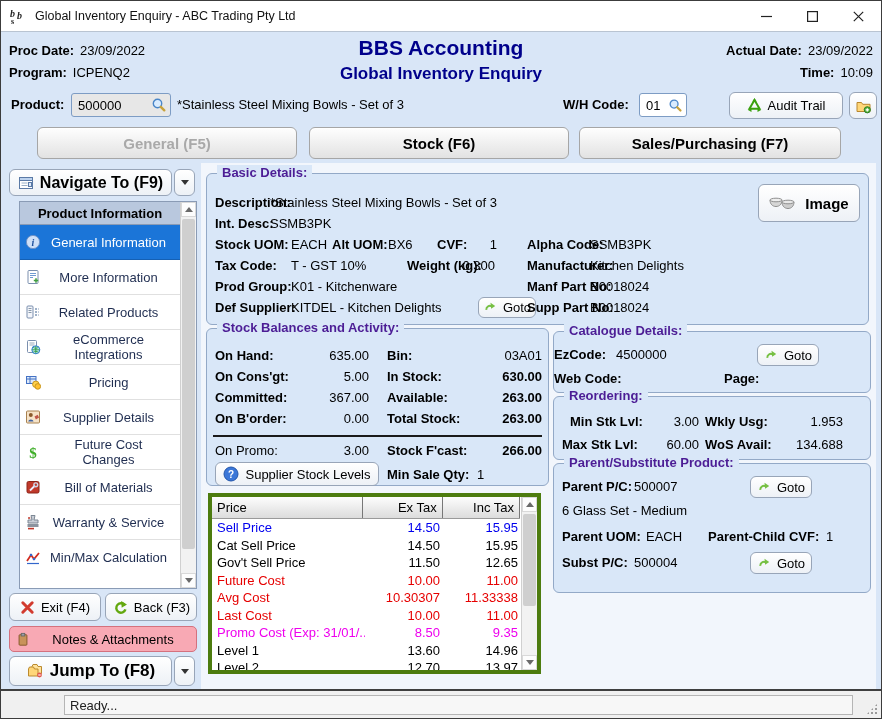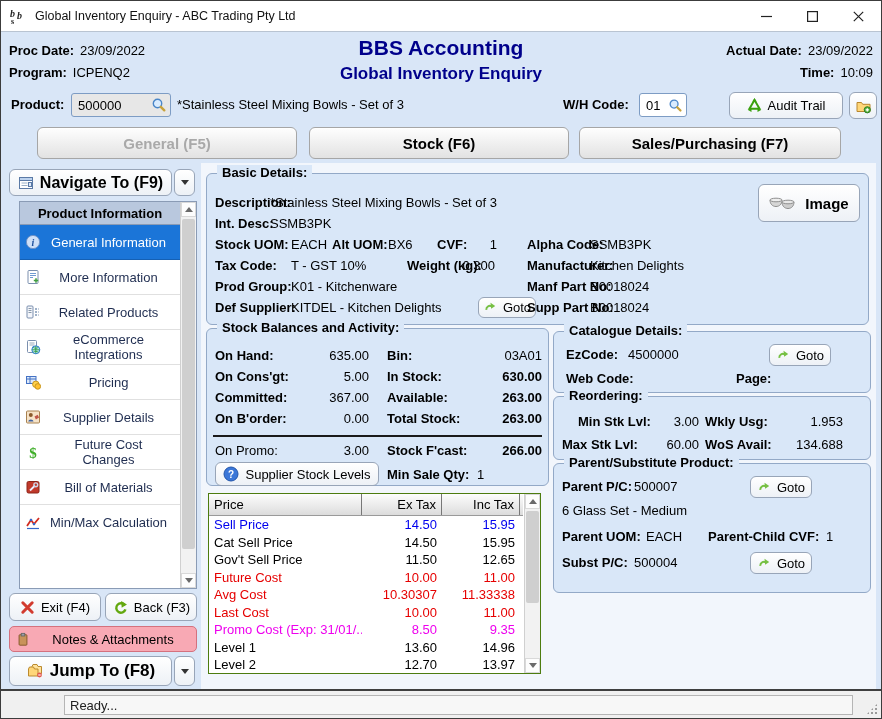--- a/index.html
+++ b/index.html
@@ -59,30 +59,30 @@
   .sb-up { top:0; } .sb-down { bottom:0; }
   .tri-up-s { width:0; height:0; border-left:4px solid transparent; border-right:4px solid transparent; border-bottom:5px solid #6a6a6a; }
   .tri-down-s { width:0; height:0; border-left:4px solid transparent; border-right:4px solid transparent; border-top:5px solid #6a6a6a; }
   .sb-thumb { position:absolute; left:1px; right:1px; background:#cfcfcf; border-radius:2px; }
   .notes-btn { position:absolute; background:#f8a9b4; border:1px solid #d4717e; border-radius:5px; display:flex; align-items:center; box-shadow:none; }
   .notes-btn .bl { flex:1; text-align:center; }
 
   
   .main { position:absolute; left:200px; right:5px; top:0; bottom:0; background:#f2f6fc; }
   .group { position:absolute; background:#d9e7f8; border:1px solid #93a9c7; border-radius:6px; }
-  .gtitle { position:absolute; top:-9px; left:10px; background:#d9e7f8; padding:0 5px; color:#000000; font-weight:bold; }
+  .gtitle { position:absolute; top:-9px; left:10px; background:#d9e7f8; padding:0 5px; color:#4c1d95; font-weight:bold; }
   .r { position:relative; height:21px; }
   .l { position:absolute; top:3px; font-weight:bold; white-space:nowrap; }
   .v { position:absolute; top:3px; white-space:nowrap; }
   .num { text-align:right; }
   .bold { font-weight:bold; }
   .divider { position:absolute; left:6px; right:6px; height:2px; background:#1a1a1a; }
 
   
-  .ptable { position:absolute; background:#fff; border:1px solid #4d7c0f; overflow:hidden; }
+  .ptable { position:absolute; background:#fff; border:4px solid #4d7c0f; overflow:hidden; }
   .thead { display:flex; height:22px; background:linear-gradient(#fdfdfd,#dcdcdc); border-bottom:1px solid #9a9a9a; align-items:center; margin-right:17px; }
   .th { padding:0 5px; height:100%; display:flex; align-items:center; }
   .th1 { width:153px; border-right:1px solid #777; }
   .th2 { width:80px; justify-content:flex-end; border-right:1px solid #777; }
   .th3 { width:78px; justify-content:flex-end; border-right:1px solid #777; }
   .trow { display:flex; height:17.5px; align-items:center; margin-right:1px; }
   .tc { padding:0 5px; white-space:nowrap; overflow:hidden; }
   .tc-label { width:153px; }
   .tc-num { width:80px; text-align:right; }
   .tc-num2 { width:78px; text-align:right; }
@@ -277,20 +277,29 @@
           <span class="nlab">Future Cost Changes</span>
         </div>
         <div class="nav-item">
           <svg width="16" height="16" viewBox="0 0 16 16">
               <rect x="2" y="2.5" width="12" height="11.5" rx="1.5" fill="#c0392b" stroke="#8e2418"></rect>
               <path d="M5 11.5l5-5" stroke="#eef" stroke-width="1.8"></path>
               <circle cx="10.8" cy="5.8" r="1.9" fill="none" stroke="#cdd6ea" stroke-width="1.4"></circle>
             </svg>
           <span class="nlab">Bill of Materials</span>
         </div>
+        <div class="nav-item">
+          <svg width="16" height="16" viewBox="0 0 16 16">
+              <path d="M6 1.5h4l-1 4.5h4v3H3V6h4z" fill="#c9ced6" stroke="#7c8794"></path>
+              <rect x="2.5" y="10" width="11" height="3" fill="#8a939e"></rect>
+              <path d="M3 14.6h6" stroke="#c0392b" stroke-width="1.6"></path>
+              <path d="M3.2 3l2 2M3.2 5l2-2" stroke="#c0392b" stroke-width="0.9"></path>
+            </svg>
+          <span class="nlab">Warranty &amp; Service</span>
+        </div>
         <div class="nav-item" style="border-bottom:none">
           <svg width="16" height="16" viewBox="0 0 16 16">
               <polyline points="2,11 6,5 9,9 14,3" fill="none" stroke="#d22b1f" stroke-width="1.8"></polyline>
               <circle cx="6" cy="5" r="1.3" fill="#3366cc"></circle>
               <circle cx="9" cy="9" r="1.3" fill="#3366cc"></circle>
               <path d="M2 13.5h12" stroke="#3366cc" stroke-width="1.2"></path>
             </svg>
           <span class="nlab">Min/Max Calculation</span>
         </div>
       </div>
@@ -510,21 +519,21 @@
             </div>
           <div class="sb-thumb" style="top:17px;height:92px"></div>
           <div class="sb-btn sb-down">
               <span class="tri-down-s"></span>
             </div>
         </div>
       </div>
 
       <div class="group" style="left:352px;top:168px;width:318px;height:62px">
         <span class="gtitle">Catalogue Details:</span>
-        <div style="position:absolute;left:12px;right:8px;top:12px">
+        <div style="position:absolute;left:0;right:8px;top:12px">
           <div class="r" style="height:24px">
             <span class="l" style="left:0">EzCode:</span>
             <span class="v" style="left:62px">4500000</span>
             <div class="btn" style="position:absolute;left:203px;top:0;width:62px;height:22px">
               <svg width="14" height="13" viewBox="0 0 16 16">
                   <path d="M3.5 11a4.5 4.5 0 0 1 6.5-4.5" fill="none" stroke="#76c043" stroke-width="2.4"></path>
                   <polygon points="8.6,2.2 14.4,6.2 9.4,9.6" fill="#76c043"></polygon>
                 </svg>
               <span class="bl">Goto</span>
             </div>
@@ -535,21 +544,21 @@
             <span class="l" style="left:170px">Page:</span>
             <span class="v" style="left:215px"></span>
           </div>
         </div>
       </div>
 
       <div class="group" style="left:352px;top:233px;width:318px;height:64px">
         <span class="gtitle">Reordering:</span>
         <div style="position:absolute;left:8px;right:8px;top:14px">
           <div class="r" style="height:23px">
-            <span class="l" style="left:16px">Min Stk Lvl:</span>
+            <span class="l" style="left:8px">Min Stk Lvl:</span>
             <span class="v num" style="left:78px;width:59px">3.00</span>
             <span class="l" style="left:143px">Wkly Usg:</span>
             <span class="v num" style="left:210px;width:71px">1.953</span>
           </div>
           <div class="r">
             <span class="l" style="left:0">Max Stk Lvl:</span>
             <span class="v num" style="left:78px;width:59px">60.00</span>
             <span class="l" style="left:143px">WoS Avail:</span>
             <span class="v num" style="left:210px;width:71px">134.688</span>
           </div>

